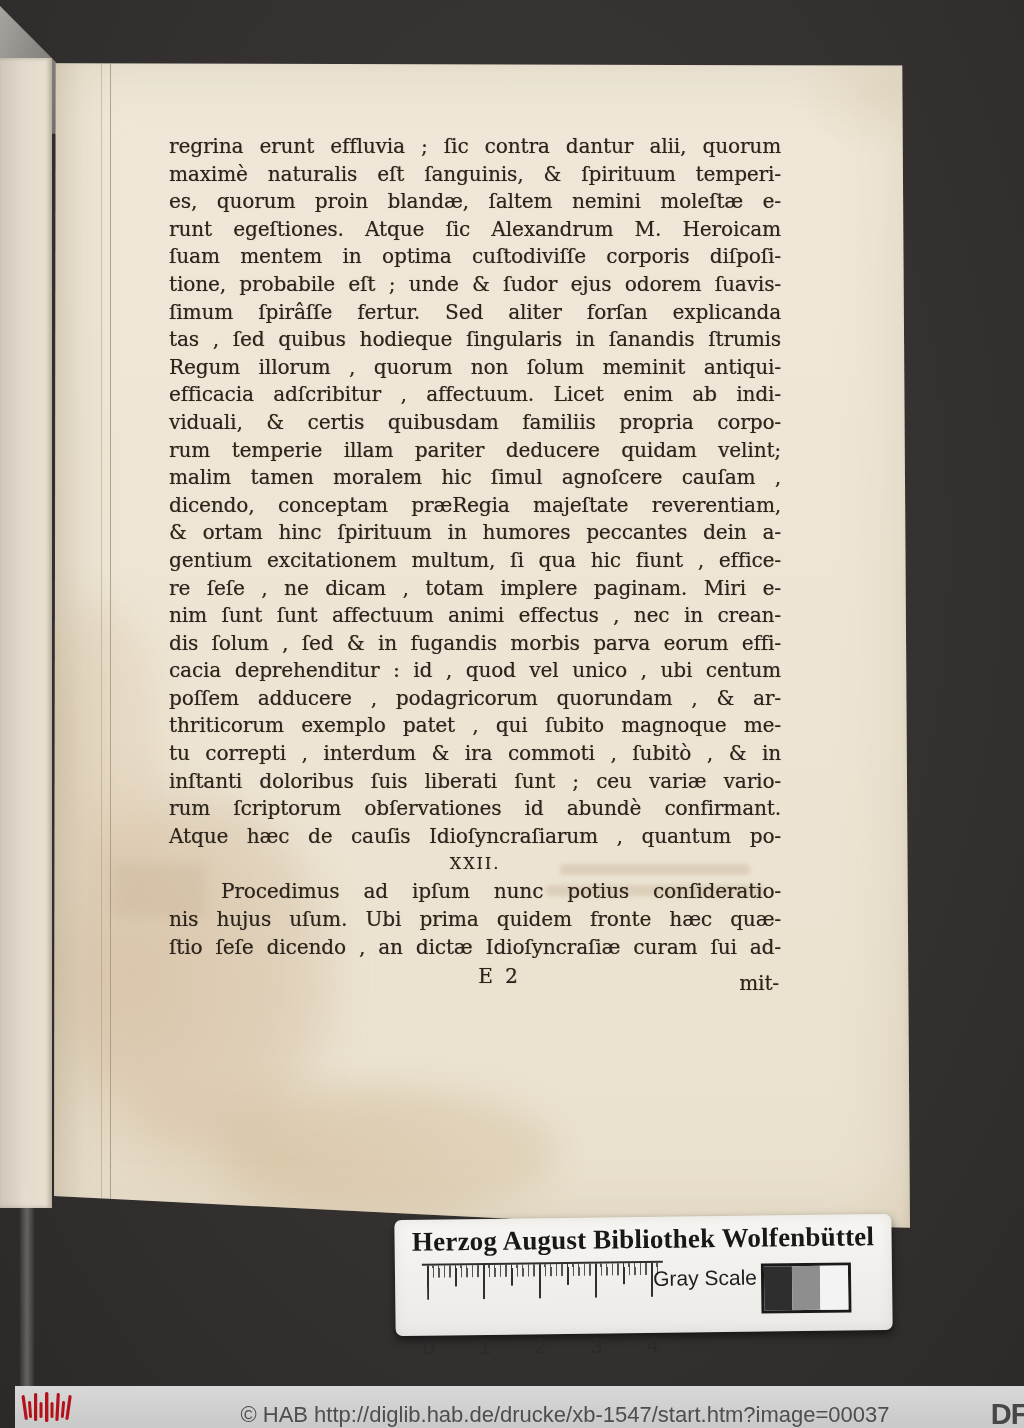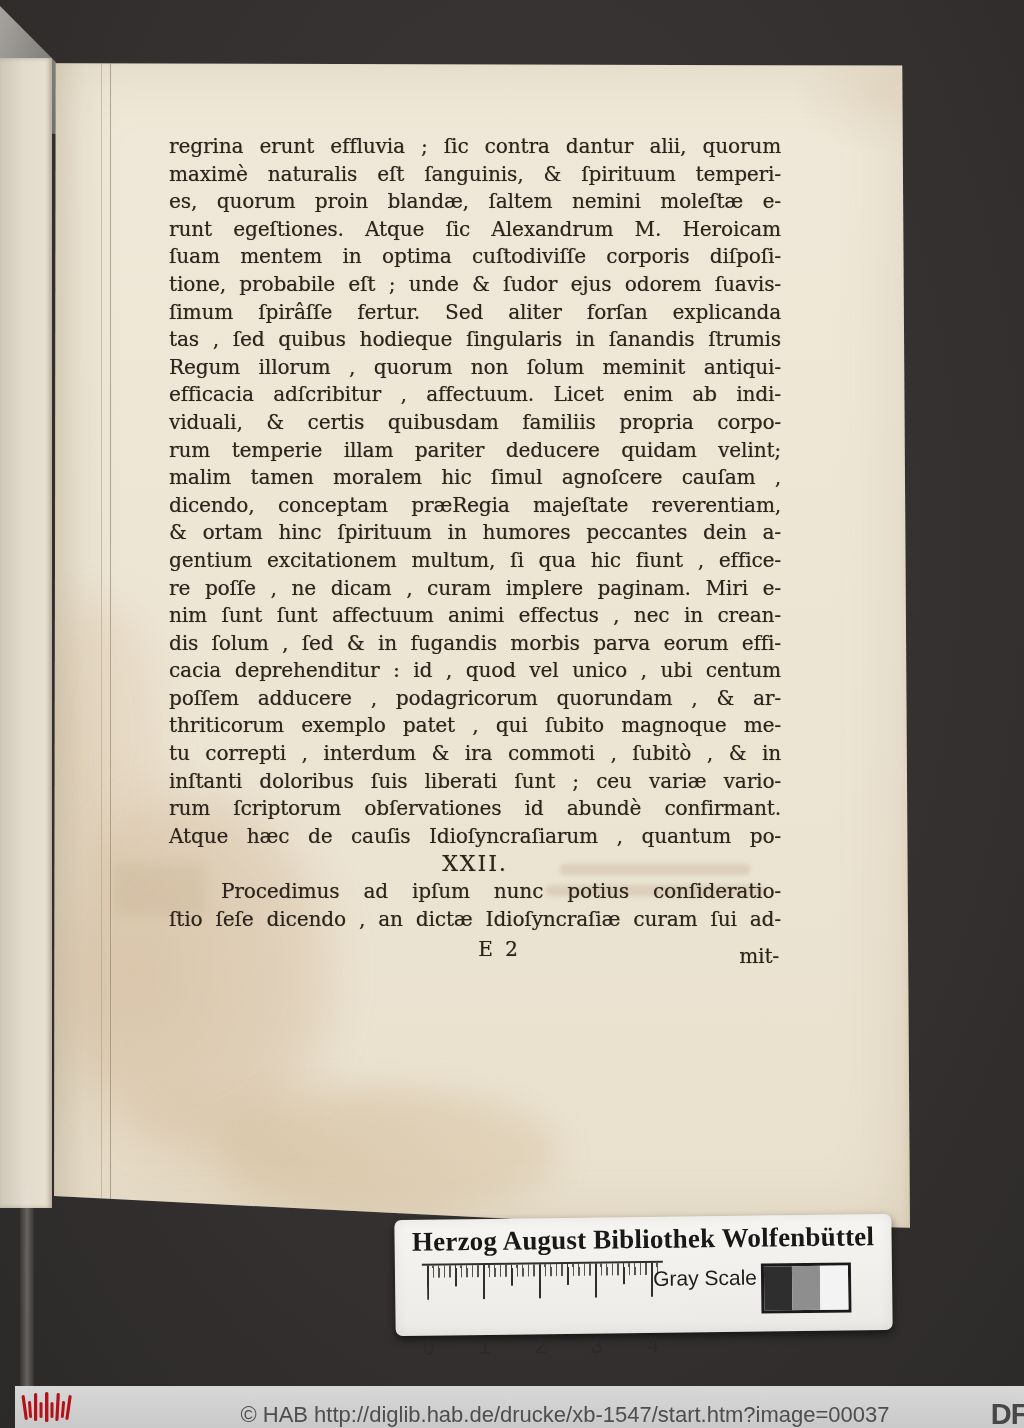--- a/index.html
+++ b/index.html
@@ -41,21 +41,21 @@
   .ghost-1{left:512px;top:806px;width:190px;height:11px;}
   .ghost-2{left:498px;top:827px;width:218px;height:11px;}
   .ghost-3{left:66px;top:806px;width:92px;height:52px;background:rgba(150,118,82,.10);filter:blur(6px);}
 
   
   .textblock{position:absolute;left:97px;top:75px;width:612px;
     font-family:"DejaVu Serif","Liberation Serif",serif;font-size:20px;line-height:27.6px;
     color:#2c241b;text-shadow:.3px .3px .7px rgba(44,36,27,.55);letter-spacing:-.1px;margin-left:24px;}
   .tl{text-align:justify;text-align-last:justify;}
   .tl.indent{padding-left:52px;}
-  .sec-heading{text-align:center;text-align-last:center;font-size:22px;letter-spacing:2px;height:28px;line-height:28px;}
+  .sec-heading{text-align:center;text-align-last:center;font-size:16px;letter-spacing:2px;height:28px;line-height:28px;}
   .sig-row{position:relative;height:30px;margin-top:2px;}
   .sig-mark{position:absolute;left:54%;transform:translateX(-50%);letter-spacing:3px;}
   .catchword{position:absolute;right:2px;top:7px;}
 
   
   .film-strip{position:absolute;left:20px;top:1186px;width:14px;height:202px;
     background:linear-gradient(90deg,rgba(230,225,215,.05),rgba(232,228,218,.30),rgba(230,225,215,.05));}
 
   
   .scale-card{position:absolute;left:395px;top:1217px;width:497px;height:116px;
@@ -117,32 +117,33 @@
       <div class="tl">ſimum ſpirâſſe fertur. Sed aliter forſan explicanda</div>
       <div class="tl">tas , ſed quibus hodieque ſingularis in ſanandis ſtrumis</div>
       <div class="tl">Regum illorum , quorum non ſolum meminit antiqui-</div>
       <div class="tl">efficacia adſcribitur , affectuum. Licet enim ab indi-</div>
       <div class="tl">viduali, &amp; certis quibusdam familiis propria corpo-</div>
       <div class="tl">rum temperie illam pariter deducere quidam velint;</div>
       <div class="tl">malim tamen moralem hic ſimul agnoſcere cauſam ,</div>
       <div class="tl">dicendo, conceptam præRegia majeſtate reverentiam,</div>
       <div class="tl">&amp; ortam hinc ſpirituum in humores peccantes dein a-</div>
       <div class="tl">gentium excitationem multum, ſi qua hic fiunt , effice-</div>
-      <div class="tl">re poſſe , ne dicam , curam implere paginam. Miri e-</div>
+      <div class="tl">re ſeſe , ne dicam , totam implere paginam. Miri e-</div>
       <div class="tl">nim ſunt ſunt affectuum animi effectus , nec in crean-</div>
       <div class="tl">dis ſolum , ſed &amp; in fugandis morbis parva eorum effi-</div>
       <div class="tl">cacia deprehenditur : id , quod vel unico , ubi centum</div>
       <div class="tl">poſſem adducere , podagricorum quorundam , &amp; ar-</div>
       <div class="tl">thriticorum exemplo patet , qui ſubito magnoque me-</div>
       <div class="tl">tu correpti , interdum &amp; ira commoti , ſubitò , &amp; in</div>
       <div class="tl">inſtanti doloribus ſuis liberati ſunt ; ceu variæ vario-</div>
       <div class="tl">rum ſcriptorum obſervationes id abundè confirmant.</div>
       <div class="tl">Atque hæc de cauſis Idioſyncraſiarum , quantum po-</div>
       <div class="sec-heading">XXII.</div>
       <div class="tl indent">Procedimus ad ipſum nunc potius conſideratio-</div>
+      <div class="tl">nis hujus uſum. Ubi prima quidem fronte hæc quæ-</div>
       <div class="tl">ſtio ſeſe dicendo , an dictæ Idioſyncraſiæ curam ſui ad-</div>
       <div class="sig-row">
         <span class="sig-mark">E 2</span>
         <span class="catchword">mit-</span>
       </div>
     </div>
   </div>
 
   <div class="film-strip"></div>
 

